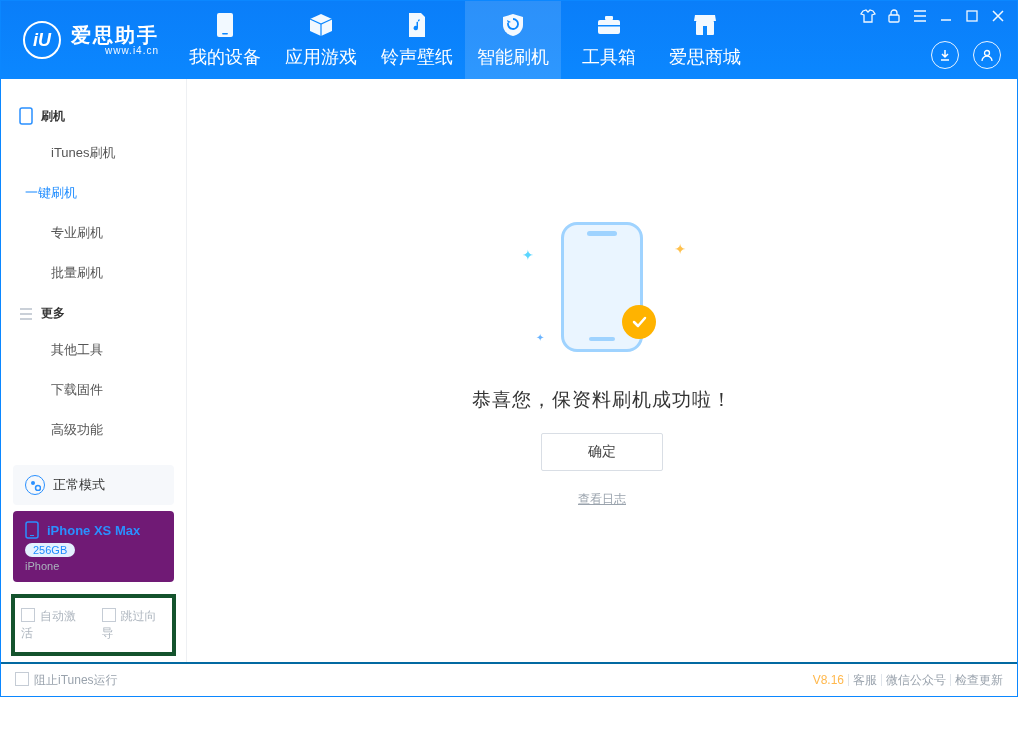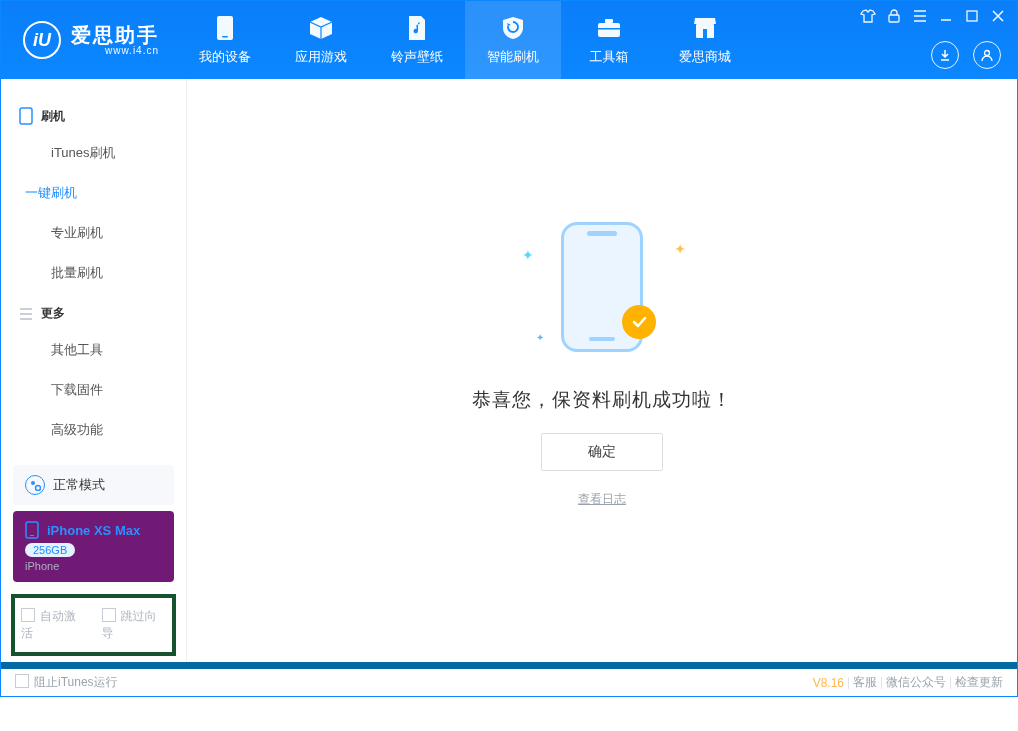--- a/index.html
+++ b/index.html
@@ -4,21 +4,21 @@
 <style>
 * { margin: 0; padding: 0; box-sizing: border-box; font-family: "Microsoft YaHei", Arial, sans-serif; }
 body { background: #fff; }
 .app-window { width: 1018px; height: 697px; border: 1px solid #0b87ff; display: flex; flex-direction: column; background: #fff; position: relative; }
 .header { height: 78px; background: linear-gradient(180deg,#0a7ef9 0%,#0b87ff 100%); display: flex; align-items: stretch; color: #fff; position: relative; }
 .logo-block { display: flex; align-items: center; padding: 0 18px 0 22px; gap: 10px; }
 .logo-circle { width: 38px; height: 38px; border: 2px solid #fff; border-radius: 50%; display: flex; align-items: center; justify-content: center; font-weight: 900; font-size: 18px; font-style: italic; }
 .logo-text .ln1 { font-size: 20px; font-weight: 700; letter-spacing: 2px; line-height: 1; }
 .logo-text .ln2 { font-size: 10px; letter-spacing: 1px; opacity: .95; text-align: right; }
 .nav { display: flex; }
-.nav-item { width: 96px; display: flex; flex-direction: column; align-items: center; justify-content: center; gap: 7px; font-size: 13px; cursor: pointer; position: relative; }
+.nav-item { width: 96px; display: flex; flex-direction: column; align-items: center; justify-content: center; gap: 7px; font-size: 18px; cursor: pointer; position: relative; }
 .nav-item .nico { width: 26px; height: 26px; display: flex; align-items: center; justify-content: center; }
 .nav-item.active { background: rgba(255,255,255,0.14); }
 .hdr-right { position: absolute; right: 10px; top: 6px; display: flex; gap: 8px; align-items: center; }
 .wc { width: 18px; height: 18px; display: flex; align-items: center; justify-content: center; cursor: pointer; opacity: .95; }
 .hdr-bottom-right { position: absolute; right: 16px; bottom: 10px; display: flex; gap: 14px; align-items: center; }
 .circ-btn { width: 28px; height: 28px; border: 1.5px solid rgba(255,255,255,.9); border-radius: 50%; display: flex; align-items: center; justify-content: center; cursor: pointer; }
 .body-area { flex: 1; display: flex; min-height: 0; }
 .sidebar { width: 186px; border-right: 1px solid #eef0f3; display: flex; flex-direction: column; padding-top: 20px; }
 .sb-sec-title { display: flex; align-items: center; gap: 8px; padding: 8px 18px 8px 18px; font-size: 12px; font-weight: 700; color: #333; }
 .sb-item { padding: 11px 0 11px 50px; font-size: 13px; color: #555; cursor: pointer; }
@@ -39,21 +39,21 @@
 .phone::before { content: ""; position: absolute; top: 6px; left: 50%; transform: translateX(-50%); width: 30px; height: 5px; background: #9fd3ff; border-radius: 3px; }
 .phone::after { content: ""; position: absolute; bottom: 8px; left: 50%; transform: translateX(-50%); width: 26px; height: 4px; background: #9fd3ff; border-radius: 3px; }
 .check-badge { position: absolute; right: 36px; bottom: 28px; width: 34px; height: 34px; background: #ffb300; border-radius: 50%; display: flex; align-items: center; justify-content: center; }
 .sparkle { position: absolute; font-size: 14px; color: #55b7ff; }
 .sparkle.s1 { left: 10px; top: 40px; color: #5ad6ff; }
 .sparkle.s2 { right: 6px; top: 34px; color: #ffc14d; }
 .sparkle.s3 { left: 24px; bottom: 24px; color: #6ab4ff; font-size: 10px; }
 .success-text { font-size: 19px; color: #333; letter-spacing: 1px; }
 .ok-btn { border: 1px solid #d9dee5; background: #fff; color: #444; font-size: 14px; padding: 9px 46px; border-radius: 2px; cursor: pointer; }
 .log-link { font-size: 12px; color: #9aa3ad; text-decoration: underline; cursor: pointer; }
-.statusbar { height: 34px; border-top: 7px solid #0369a1; display: flex; align-items: center; font-size: 12px; color: #9aa3ad; padding: 0 14px; gap: 6px; }
+.statusbar { height: 34px; border-top: 2px solid #0369a1; display: flex; align-items: center; font-size: 12px; color: #9aa3ad; padding: 0 14px; gap: 6px; }
 .statusbar .left { display: flex; align-items: center; gap: 6px; }
 .statusbar .right { margin-left: auto; display: flex; align-items: center; gap: 4px; }
 .vline { width: 1px; height: 12px; background: #dfe4ea; }
 .st-link { cursor: pointer; color: #9aa3ad; }
 svg { display: block; }
 </style>
 </head>
 <body>
 
 <div class="app-window">

